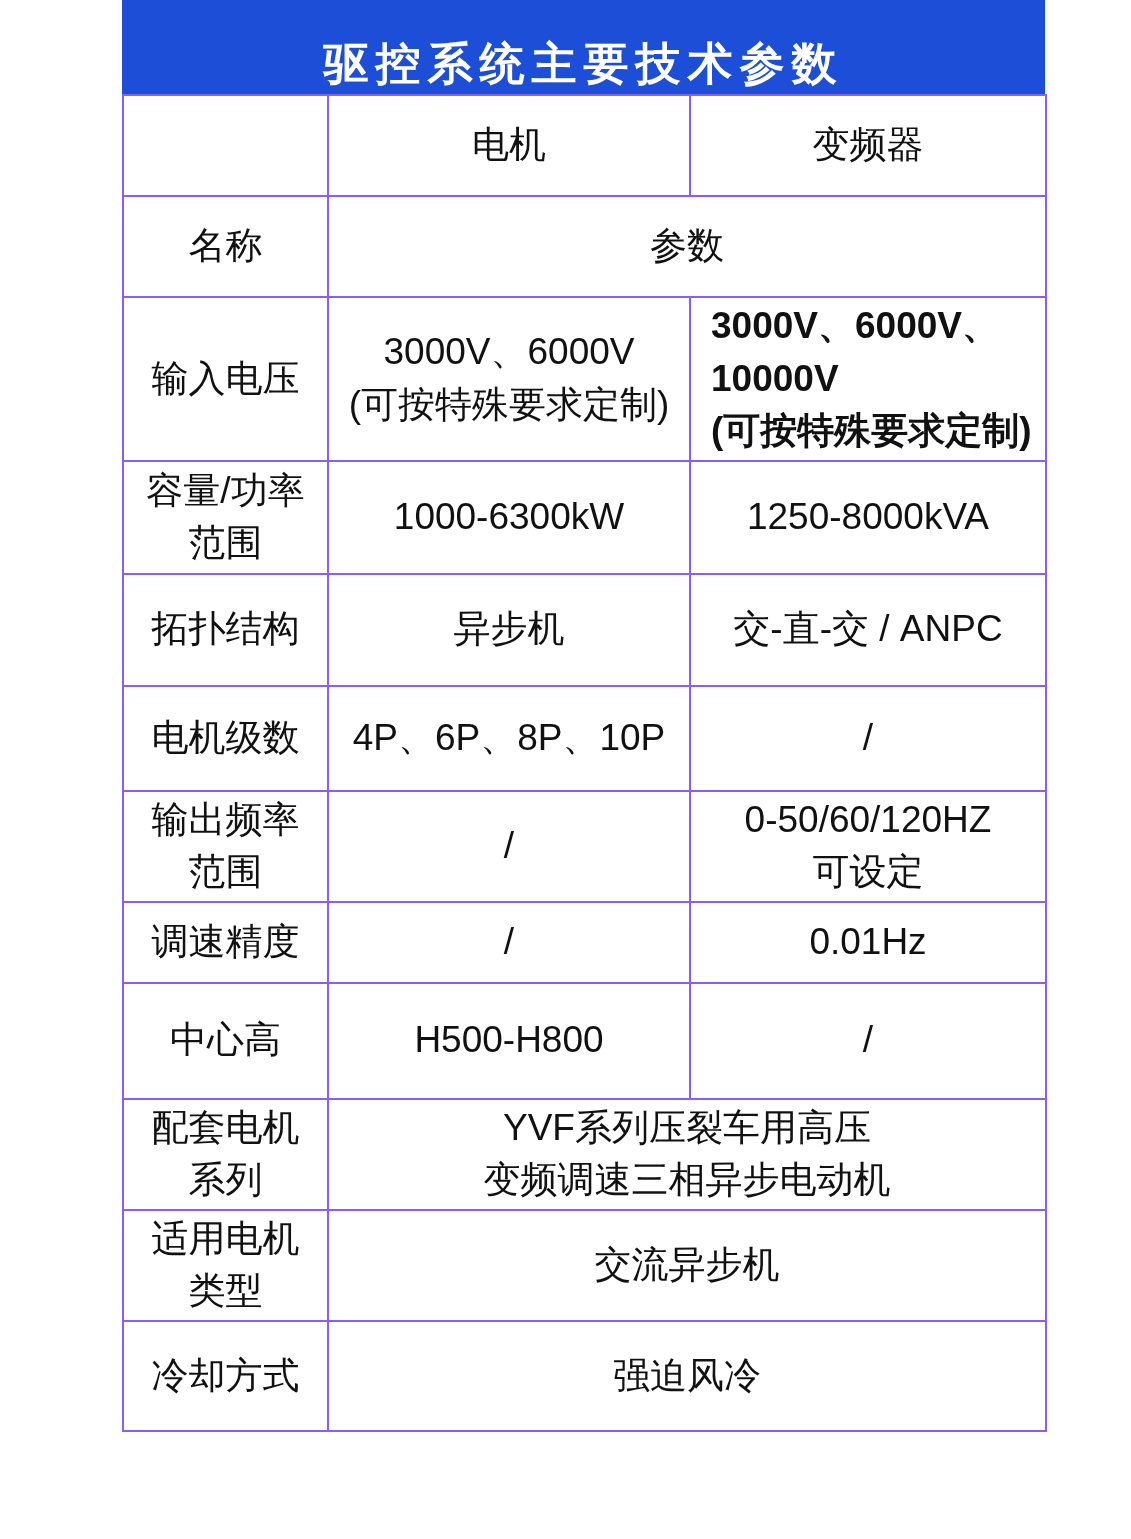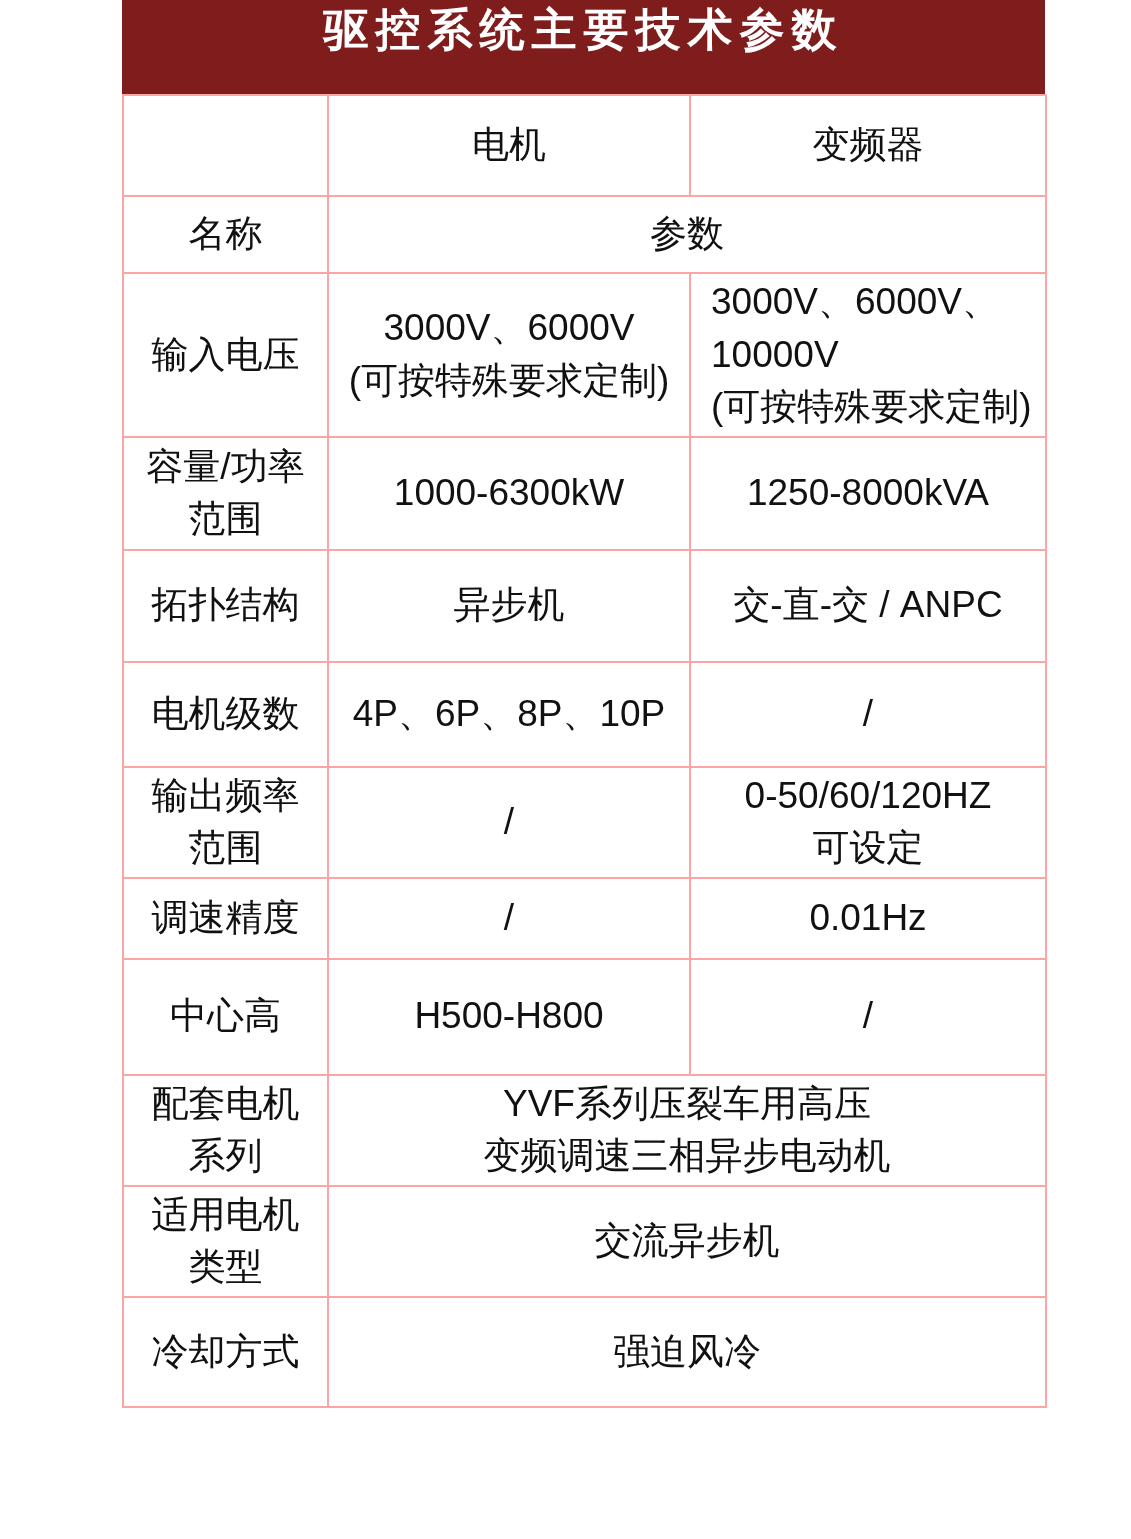--- a/index.html
+++ b/index.html
@@ -17,54 +17,55 @@
     overflow: hidden;
   }
   .table-wrap {
     position: absolute;
     left: 122px;
     top: 0;
     width: 923px;
   }
   .title-bar {
     height: 94px;
-    background: #7f1d1d;
+    background: #1d4ed8;
     display: flex;
-    align-items: flex-start;
+    align-items: flex-end;
     justify-content: center;
   }
   .title-bar span {
     color: #ffffff;
     font-size: 45px;
     font-weight: bold;
     letter-spacing: 7px;
     white-space: nowrap;
   }
   table.spec {
     border-collapse: collapse;
     table-layout: fixed;
     width: 923px;
   }
   table.spec col.c1 { width: 205px; }
   table.spec col.c2 { width: 362px; }
   table.spec col.c3 { width: 356px; }
   table.spec td {
-    border: 2px solid #fca5a5;
+    border: 2px solid #8b5cf6;
     text-align: center;
     vertical-align: middle;
     font-size: 37px;
     line-height: 1.42;
     white-space: pre-line;
     padding: 2px 6px;
     overflow: hidden;
   }
   table.spec td.left {
     text-align: left;
     padding-left: 20px;
     padding-right: 8px;
+    font-weight: bold;
   }
 </style>
 </head>
 <body>
 
 <div class="page">
   <div class="table-wrap">
 
     <div class="title-bar">
       <span>驱控系统主要技术参数</span>
@@ -76,21 +77,21 @@
           <col class="c2">
           <col class="c3">
         </colgroup>
       <tbody>
         <tr style="height:101px">
           <td></td>
           <td>电机</td>
           <td>变频器</td>
         </tr>
 
-        <tr style="height:77px">
+        <tr style="height:101px">
           <td>名称</td>
           <td colspan="2">参数</td>
         </tr>
 
         <tr style="height:154px">
           <td>输入电压</td>
           <td>3000V、6000V
 (可按特殊要求定制)</td>
           <td class="left">3000V、6000V、
 10000V

